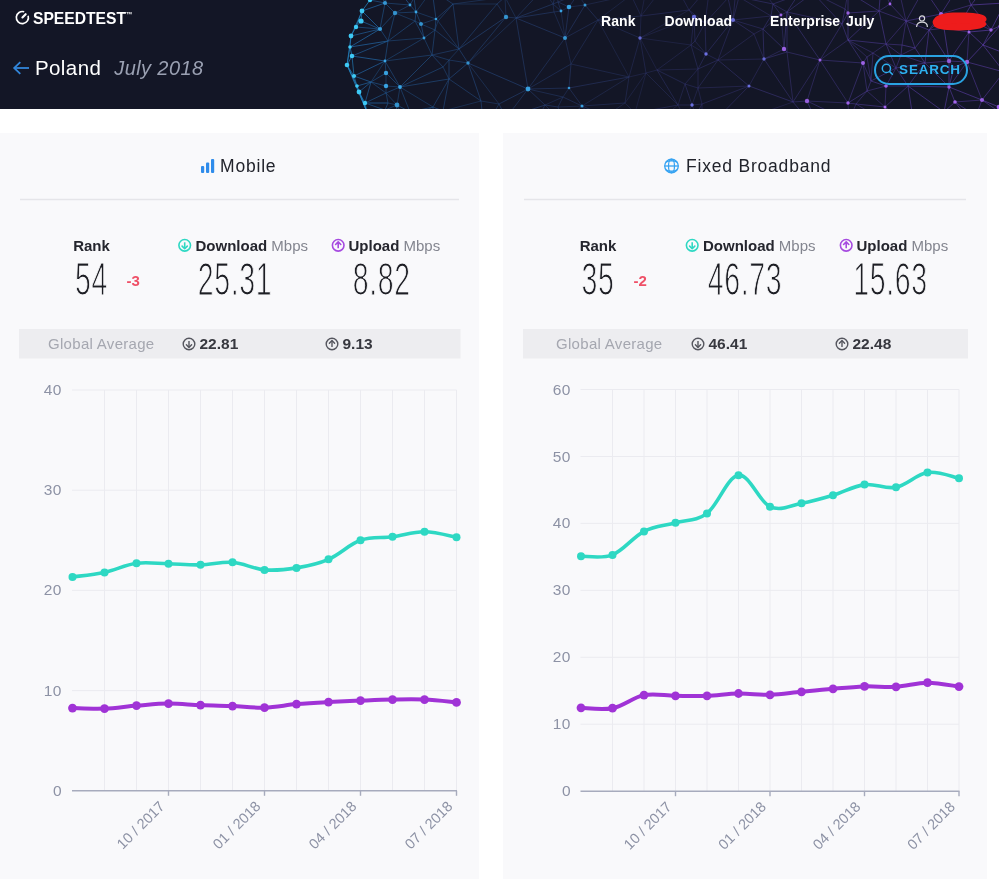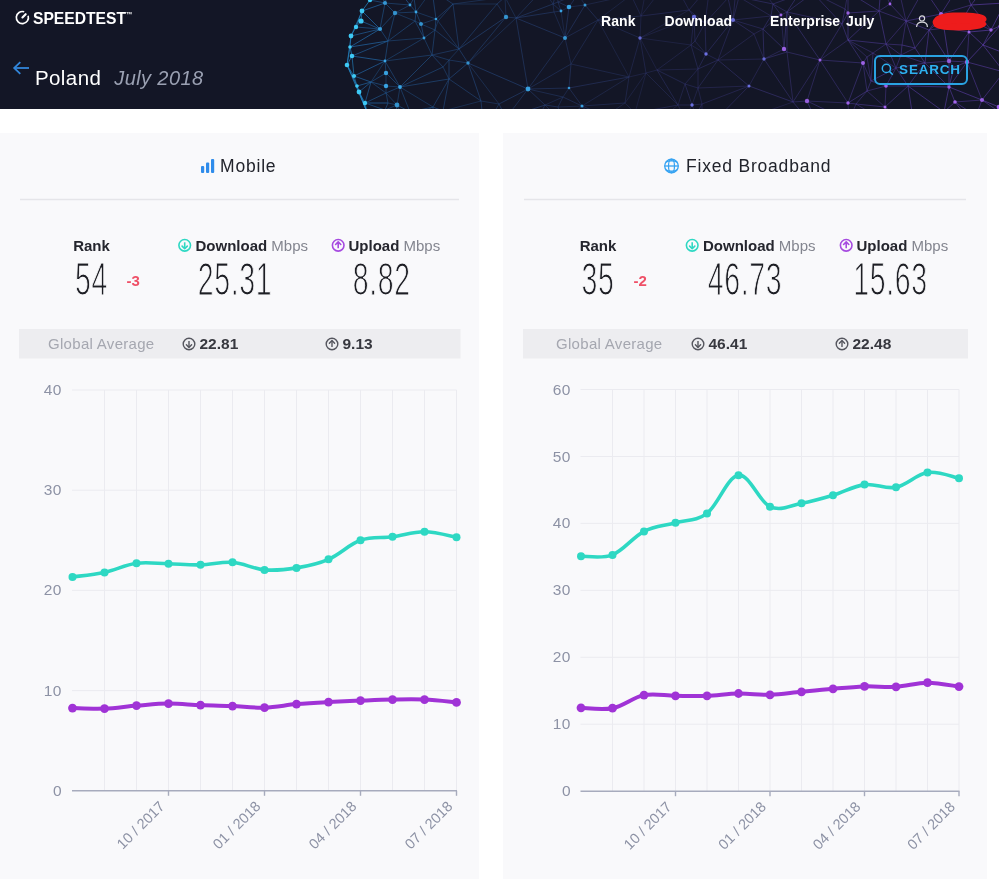--- a/index.html
+++ b/index.html
@@ -1,22 +1,22 @@
 <!DOCTYPE html>
 <html><head><meta charset="utf-8"><style>
 *{margin:0;padding:0;box-sizing:border-box}
 body{width:999px;height:895px;background:#fff;font-family:"Liberation Sans", sans-serif;position:relative;overflow:hidden}
 .header{position:absolute;left:0;top:0;width:999px;height:109px;background:#131626;overflow:hidden}
 .logo{position:absolute;left:33px;top:9px;color:#fff;font-weight:bold;font-size:17px;letter-spacing:0;transform:scaleX(0.92);transform-origin:0 0;white-space:nowrap}
 .logo sup{font-size:7px;letter-spacing:0}
 .nav{position:absolute;top:13px;left:0;width:905px;color:#fff;font-size:14px;font-weight:bold;letter-spacing:0.1px}
 .nav span{position:absolute;top:0}
-.row2{position:absolute;left:35px;top:66px;font-size:20.5px;color:#fff;letter-spacing:0.4px}
+.row2{position:absolute;left:35px;top:56px;font-size:20.5px;color:#fff;letter-spacing:0.4px}
 .row2 .when{font-style:italic;color:#9aa0b2;margin-left:13px;font-size:20px}
-.search{position:absolute;left:874px;top:55px;width:94px;height:30px;border:2px solid #2aa3e2;border-radius:6px;color:#2eb1f0;font-size:13.5px;font-weight:bold;letter-spacing:0.8px;text-align:center;line-height:26px}
+.search{position:absolute;left:874px;top:55px;width:94px;height:30px;border:2px solid #2aa3e2;border-radius:15px;color:#2eb1f0;font-size:13.5px;font-weight:bold;letter-spacing:0.8px;text-align:center;line-height:26px}
 .card{position:absolute;top:133px;height:746px;background:#f9f9fb}
 .cardsvg{position:absolute;top:133px}
 </style></head>
 <body>
 <div class="header">
     <svg width="675" height="109" viewBox="325 0 675 109" style="position:absolute;left:324px;top:0">
       <line x1="393" y1="-19" x2="380" y2="-10" stroke="#2488c8" stroke-width="0.85" opacity="0.91"></line>
       <line x1="393" y1="-19" x2="415" y2="-2" stroke="#235992" stroke-width="0.85" opacity="0.73"></line>
       <line x1="393" y1="-19" x2="411" y2="5" stroke="#235993" stroke-width="0.85" opacity="0.85"></line>
       <line x1="393" y1="-19" x2="386" y2="3" stroke="#225b94" stroke-width="0.85" opacity="0.80"></line>

